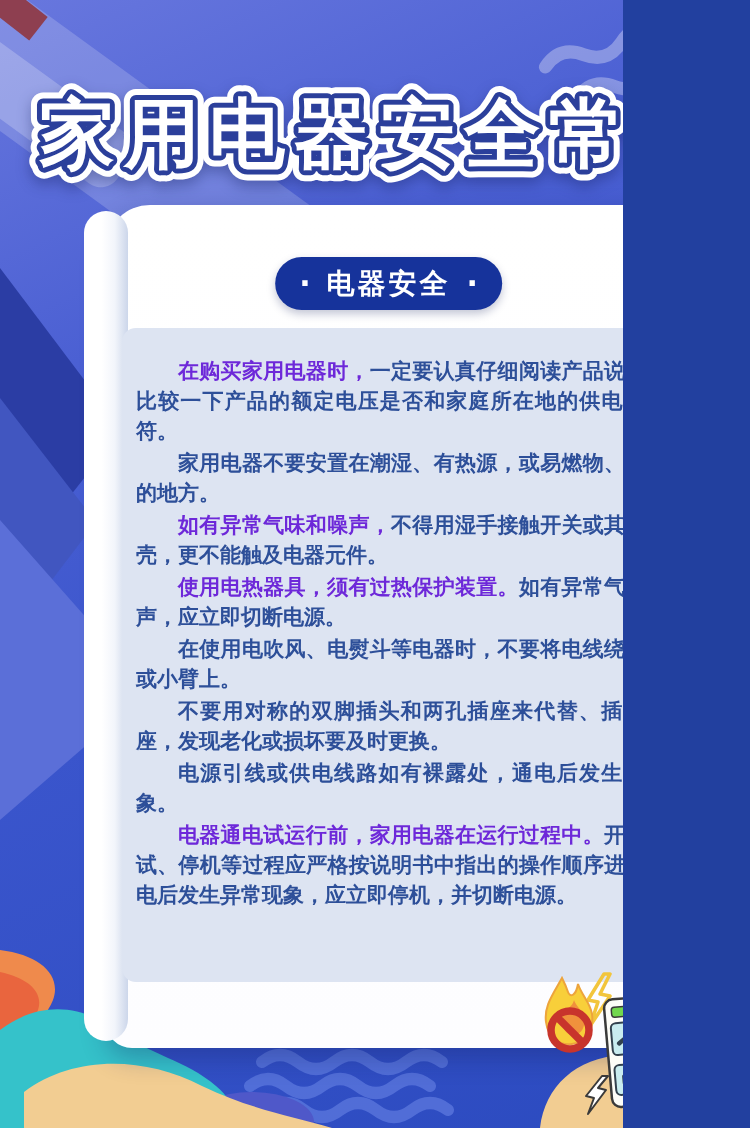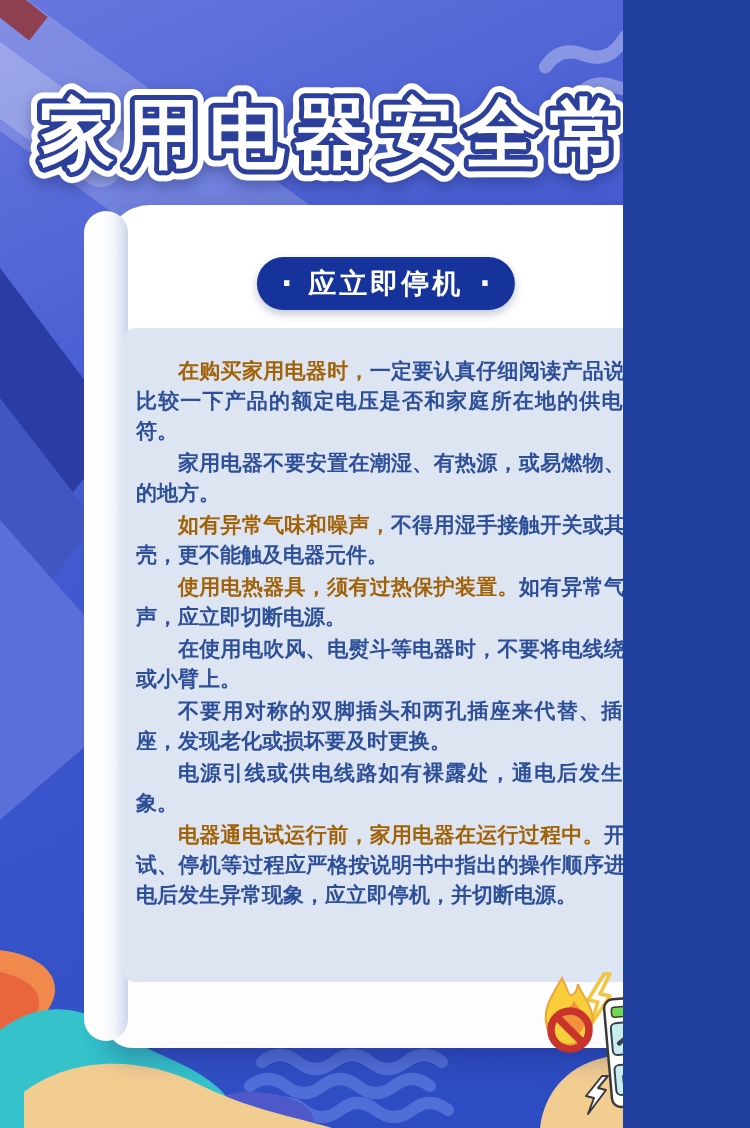--- a/index.html
+++ b/index.html
@@ -37,21 +37,21 @@
   .badge .lbl{font-size:28px;font-weight:bold;letter-spacing:3px;margin:0 16px;line-height:53px;}
   .panel{
     position:absolute;left:16px;top:123px;width:583px;height:654px;
     background:#dde4f2;border-radius:14px;
     padding:26px 16px 0 14px;box-sizing:border-box;
   }
   .panel p{
     margin:2px 0;font-size:21px;line-height:30px;font-weight:bold;
     color:#2d4f99;text-align:justify;text-indent:42px;letter-spacing:0;
   }
-  .panel .hl{color:#a16207;}
+  .panel .hl{color:#6d28d9;}
   
   .decor{z-index:1;}
   .illus{position:absolute;left:516px;top:948px;z-index:5;}
 </style>
 </head>
 <body>
 
 <div class="poster">
 
   <svg class="layer decor" width="750" height="1128" viewBox="0 0 750 1128">
@@ -99,21 +99,21 @@
     <text class="t-outer" x="379" y="120" text-anchor="middle">家用电器安全常识</text>
     <text class="t-mid" x="379" y="120" text-anchor="middle">家用电器安全常识</text>
     <text class="t-fill" x="379" y="120" text-anchor="middle">家用电器安全常识</text>
   </svg>
 
   <div class="paper">
     <div class="curl"></div>
 
     <div class="badge">
       <span class="dot">·</span>
-      <span class="lbl">应立即停机</span>
+      <span class="lbl">电器安全</span>
       <span class="dot">·</span>
     </div>
 
     <div class="panel">
       <p><span class="hl">在购买家用电器时，</span><span>一定要认真仔细阅读产品说明书，比较一下产品的额定电压是否和家庭所在地的供电电压相符。</span></p>
       <p><span class="hl"></span><span>家用电器不要安置在潮湿、有热源，或易燃物、灰尘多的地方。</span></p>
       <p><span class="hl">如有异常气味和噪声，</span><span>不得用湿手接触开关或其金属外壳，更不能触及电器元件。</span></p>
       <p><span class="hl">使用电热器具，须有过热保护装置。</span><span>如有异常气味和噪声，应立即切断电源。</span></p>
       <p><span class="hl"></span><span>在使用电吹风、电熨斗等电器时，不要将电线绕在手上或小臂上。</span></p>
       <p><span class="hl"></span><span>不要用对称的双脚插头和两孔插座来代替、插头、插座，发现老化或损坏要及时更换。</span></p>

